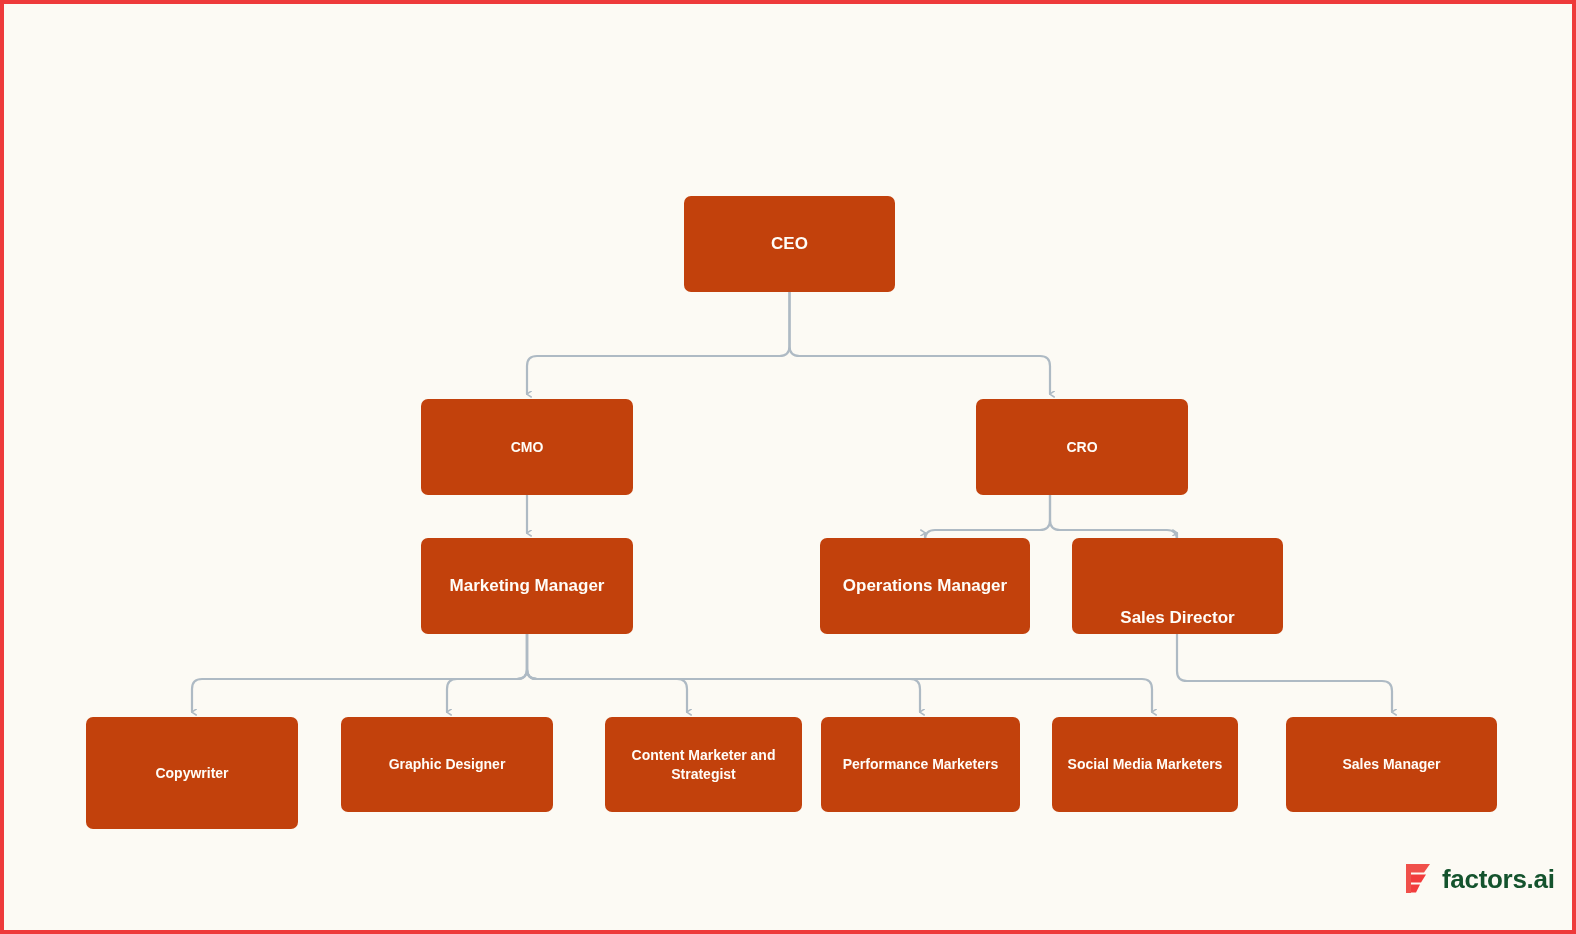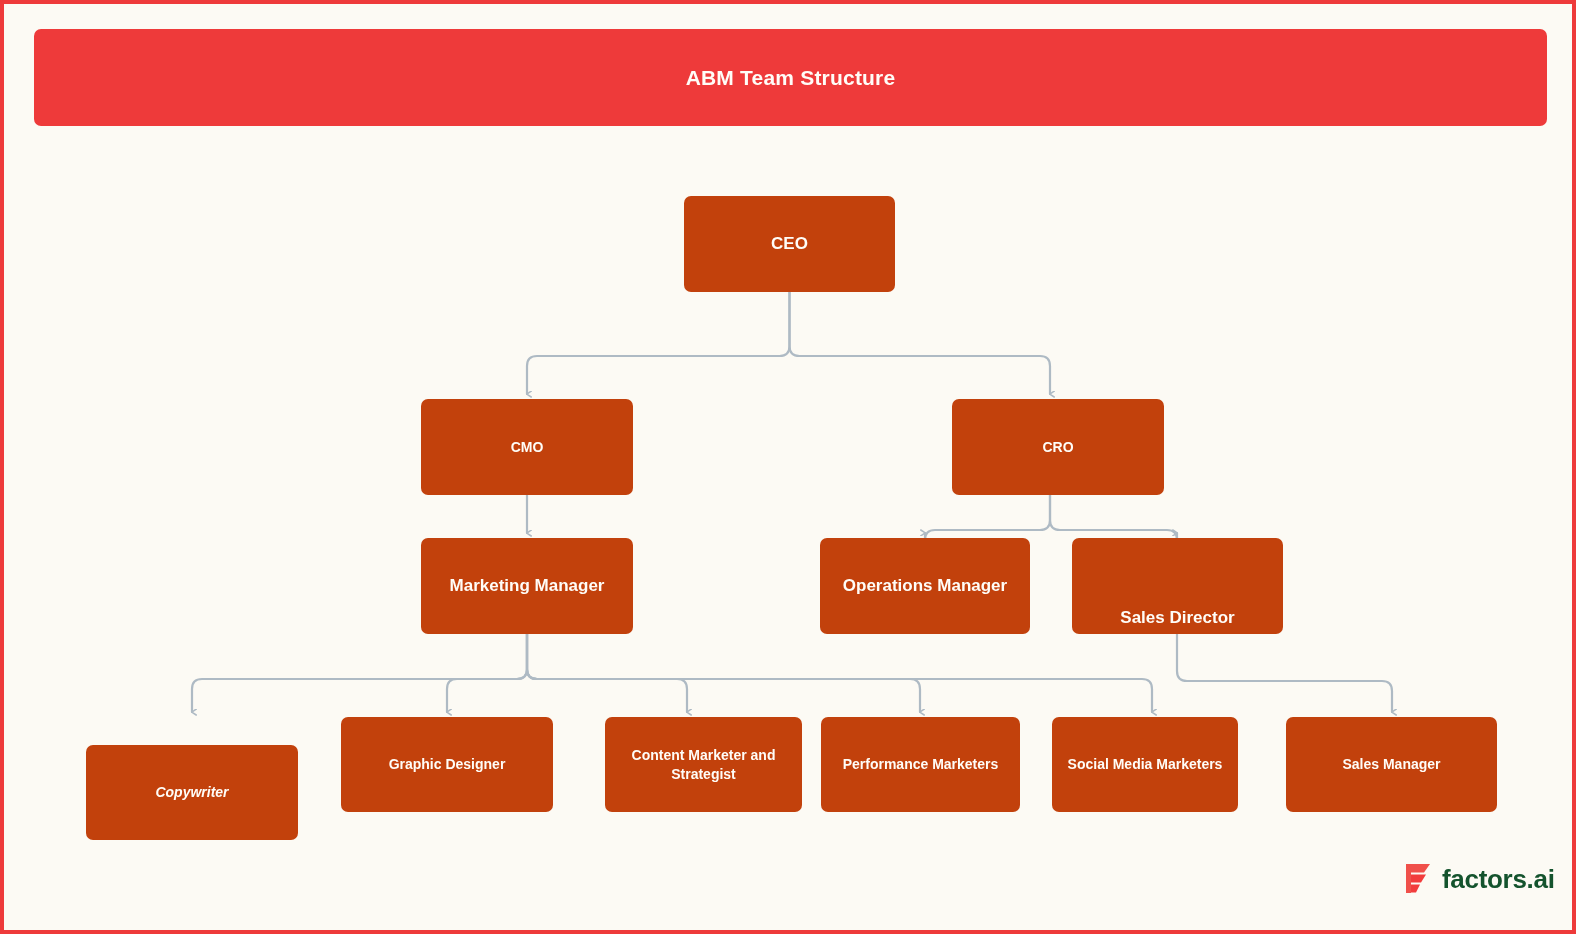--- a/index.html
+++ b/index.html
@@ -84,23 +84,20 @@
     color: #14532d;
     letter-spacing: -0.3px;
     white-space: nowrap;
   }
 </style>
 </head>
 <body>
 
 <div id="canvas">
 
-  <div class="title-bar">
-    <span class="title-text">ABM Team Structure</span>
-  </div>
 
   <svg id="connectors" viewBox="0 0 1576 934" xmlns="http://www.w3.org/2000/svg">
     <defs>
       <marker id="arrow" markerWidth="7" markerHeight="7" refX="3.2" refY="5.4" orient="auto" markerUnits="userSpaceOnUse">
         <path d="M0.4,1.2 L3.3,5.6 L6.2,1.2" fill="none" stroke="#AEBAC4" stroke-width="1.6" stroke-linecap="round" stroke-linejoin="round"></path>
       </marker>
     </defs>
     <g fill="none" stroke="#AEBAC4" stroke-width="2.2" stroke-linecap="round" stroke-linejoin="round" marker-end="url(#arrow)">
 
       <path d="M785.5,288 L785.5,342 Q785.5,352 775.5,352 L533,352 Q523,352 523,362 L523,390"></path>
@@ -127,33 +124,33 @@
     </g>
   </svg>
 
   <div id="nodes">
       <div class="node lvl1" style="left: 680px; top: 192px; width: 211px; height: 96px;">
         <span class="node-label">CEO</span>
       </div>
       <div class="node lvl2" style="left: 417px; top: 395px; width: 212px; height: 96px;">
         <span class="node-label">CMO</span>
       </div>
-      <div class="node lvl2" style="left: 948px; top: 395px; width: 212px; height: 96px;">
+      <div class="node lvl2" style="left: 972px; top: 395px; width: 212px; height: 96px;">
         <span class="node-label">CRO</span>
       </div>
       <div class="node lvl3" style="left: 417px; top: 534px; width: 212px; height: 96px;">
         <span class="node-label">Marketing Manager</span>
       </div>
       <div class="node lvl3" style="left: 816px; top: 534px; width: 210px; height: 96px;">
         <span class="node-label">Operations Manager</span>
       </div>
       <div class="node lvl3" style="left: 1068px; top: 534px; width: 211px; height: 96px; align-items: flex-end;">
         <span class="node-label">Sales Director</span>
       </div>
-      <div class="node lvl4" style="left: 82px; top: 741px; width: 212px; height: 95px; font-style: italic;">
+      <div class="node lvl4" style="left: 82px; top: 713px; width: 212px; height: 112px;">
         <span class="node-label">Copywriter</span>
       </div>
       <div class="node lvl4" style="left: 337px; top: 713px; width: 212px; height: 95px;">
         <span class="node-label">Graphic Designer</span>
       </div>
       <div class="node lvl4" style="left: 585px; top: 713px; width: 197px; height: 95px; margin-left: 16px;">
         <span class="node-label">Content Marketer and Strategist</span>
       </div>
       <div class="node lvl4" style="left: 817px; top: 713px; width: 199px; height: 95px;">
         <span class="node-label">Performance Marketers</span>

